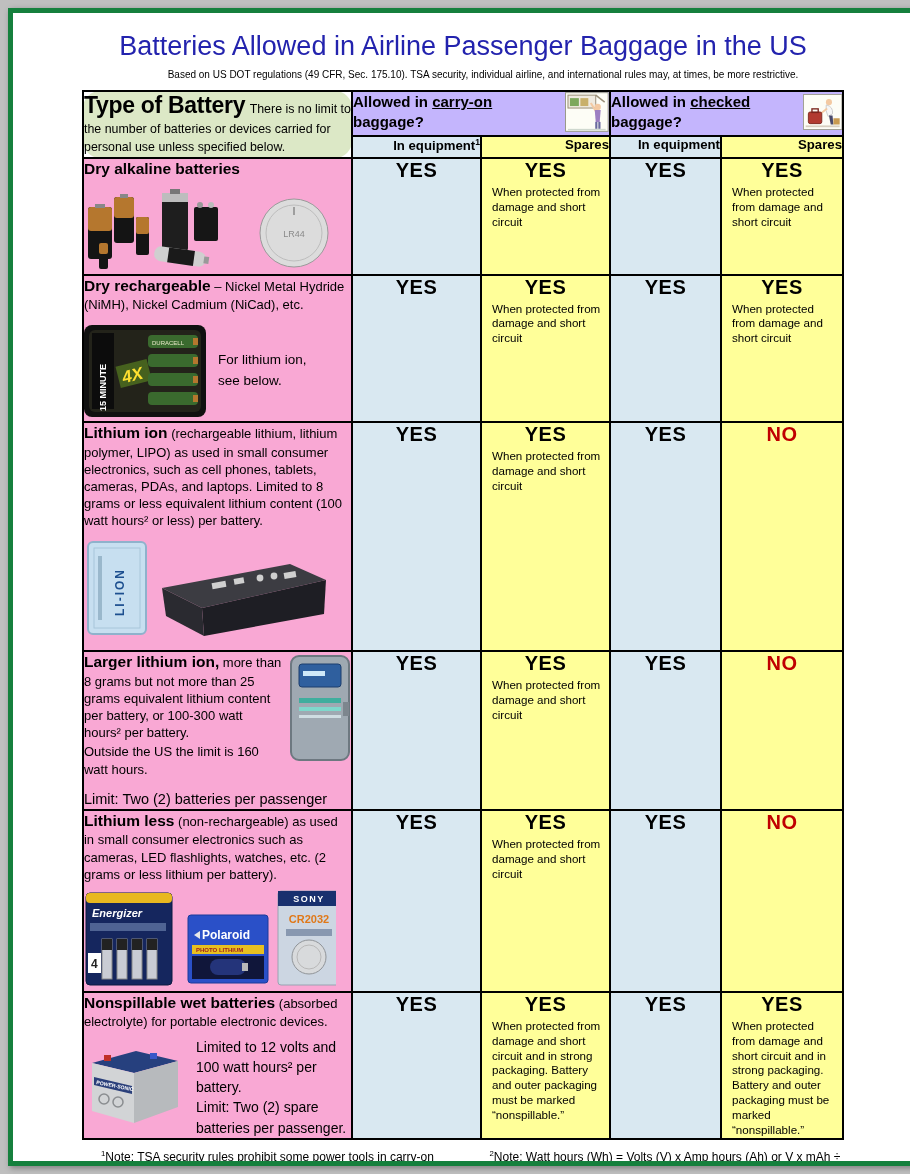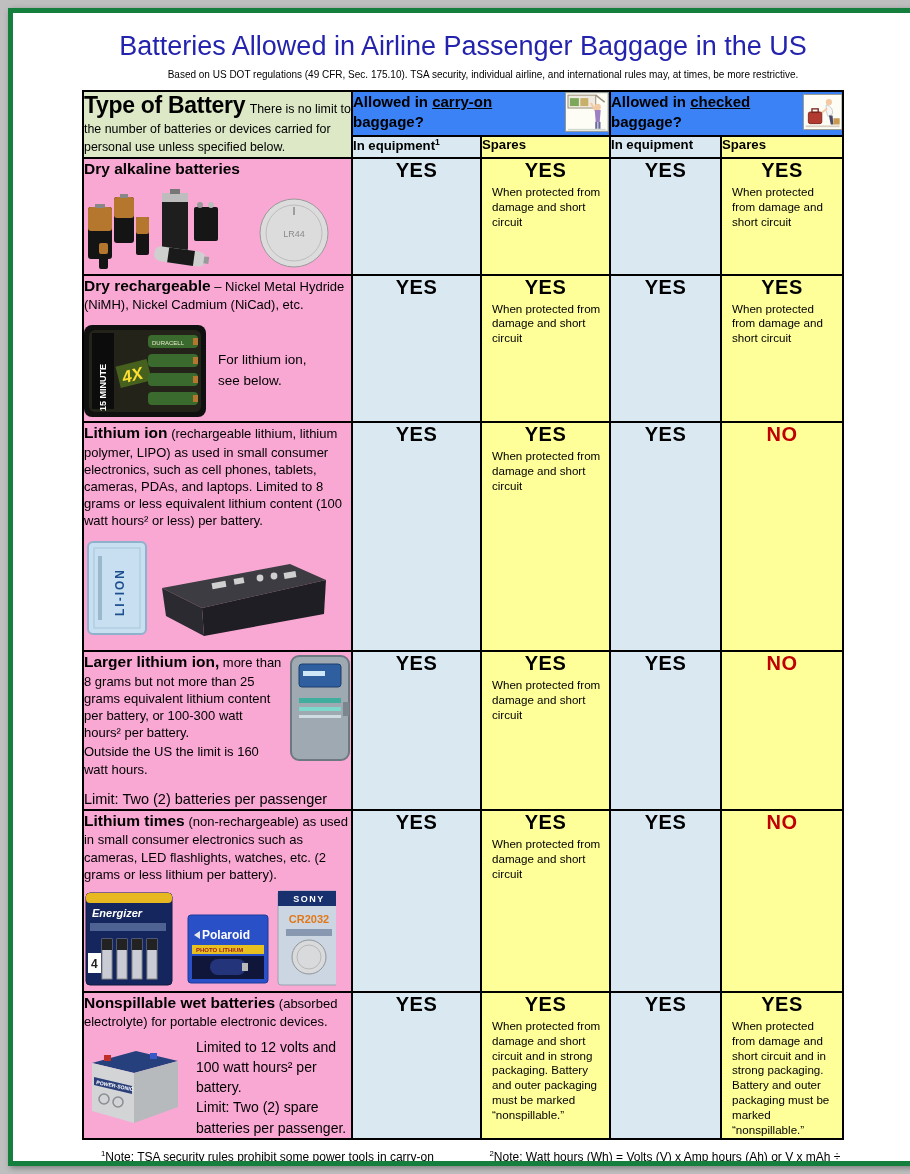--- a/index.html
+++ b/index.html
@@ -8,28 +8,28 @@
   }
   *{box-sizing:border-box;}
   body{margin:0;background:#bfbfbf;font-family:"Liberation Sans",sans-serif;color:#000;}
   .page{position:relative;width:910px;height:1158px;margin:8px;background:#fff;
         border:5px solid #15803d;box-shadow:2px 2px 6px rgba(0,0,0,.35);overflow:hidden;}
   .doc-title{text-align:center;padding-top:18px;font-size:27px;color:var(--title-blue);}
   .doc-subtitle{text-align:center;font-size:10px;margin-top:7px;padding-left:40px;}
   table.batt{border-collapse:collapse;margin:10px auto 0;width:760px;table-layout:fixed;}
   table.batt td,table.batt th{border:2px solid #000;vertical-align:top;padding:0;}
   .thin-left{border-left-width:1px !important;}
-  th.type-head{background:var(--head-green);text-align:left;padding:3px 8px;font-weight:normal;}
+  th.type-head{background:var(--head-green);text-align:left;padding:3px 8px;font-weight:normal;border-radius:17px;}
   .type-head-title{font-size:23px;font-weight:bold;letter-spacing:-0.3px;}
   .type-head-note{font-size:12.4px;line-height:1.3;}
-  th.allowed{background:#3b82f6;text-align:left;padding:3px 4px 3px 7px;}
+  th.allowed{background:#c4b5fd;text-align:left;padding:3px 4px 3px 7px;}
   .allowed-inner{display:flex;justify-content:space-between;align-items:flex-start;}
   .allowed-text{font-weight:bold;font-size:15px;line-height:1.3;}
   .allowed-text u{text-decoration:underline;}
-  th.sub{font-size:13.2px;text-align:left;vertical-align:middle;height:22px;padding:2px;}
+  th.sub{font-size:13.2px;text-align:right;vertical-align:middle;height:22px;padding:2px;}
   .bg-blue{background:var(--col-blue);}
   .bg-yellow{background:var(--col-yellow);}
   td.type-cell{background:#f9a8d4;padding:6px 8px 4px;font-size:13px;line-height:1.32;}
   .row-title{font-weight:bold;font-size:15.5px;}
   .verdict{font-size:20px;font-weight:bold;text-align:center;padding-top:0;letter-spacing:.5px;}
   .verdict-no{color:var(--no-red);}
   .note{font-size:11.6px;line-height:1.28;padding:3px 6px 0 10px;}
   .photo{margin-top:6px;}
   .media-row{display:flex;align-items:center;gap:12px;margin-top:6px;}
   .side-text{font-size:13.5px;line-height:1.6;}
@@ -273,21 +273,21 @@
       <td class="bg-blue">
             <div class="verdict">YES</div>
           </td>
       <td class="bg-yellow thin-left">
             <div class="verdict verdict-no">NO</div>
           </td>
     </tr>
 
     <tr style="height:172px">
       <td class="type-cell">
-        <span class="row-title">Lithium times</span>
+        <span class="row-title">Lithium less</span>
         <span>(non-rechargeable) as used in small consumer electronics such as cameras, LED flashlights, watches, etc. (2 grams or less lithium per battery).</span>
         <div class="photo">
           <svg width="252" height="98" viewBox="0 0 252 98">
             <rect x="2" y="4" width="86" height="92" rx="4" fill="#15265e" stroke="#0d1a40"></rect>
             <rect x="2" y="4" width="86" height="10" rx="4" fill="#e8b820"></rect>
             <text x="8" y="28" font-size="11" font-weight="bold" font-style="italic" fill="#fff">Energizer</text>
             <rect x="6" y="34" width="76" height="8" fill="#8aa0c8" opacity="0.5"></rect>
             <g>
               <rect x="18" y="50" width="10" height="40" fill="#c9ccd4" stroke="#888"></rect>
                   <rect x="18" y="50" width="10" height="11" fill="#222"></rect>

